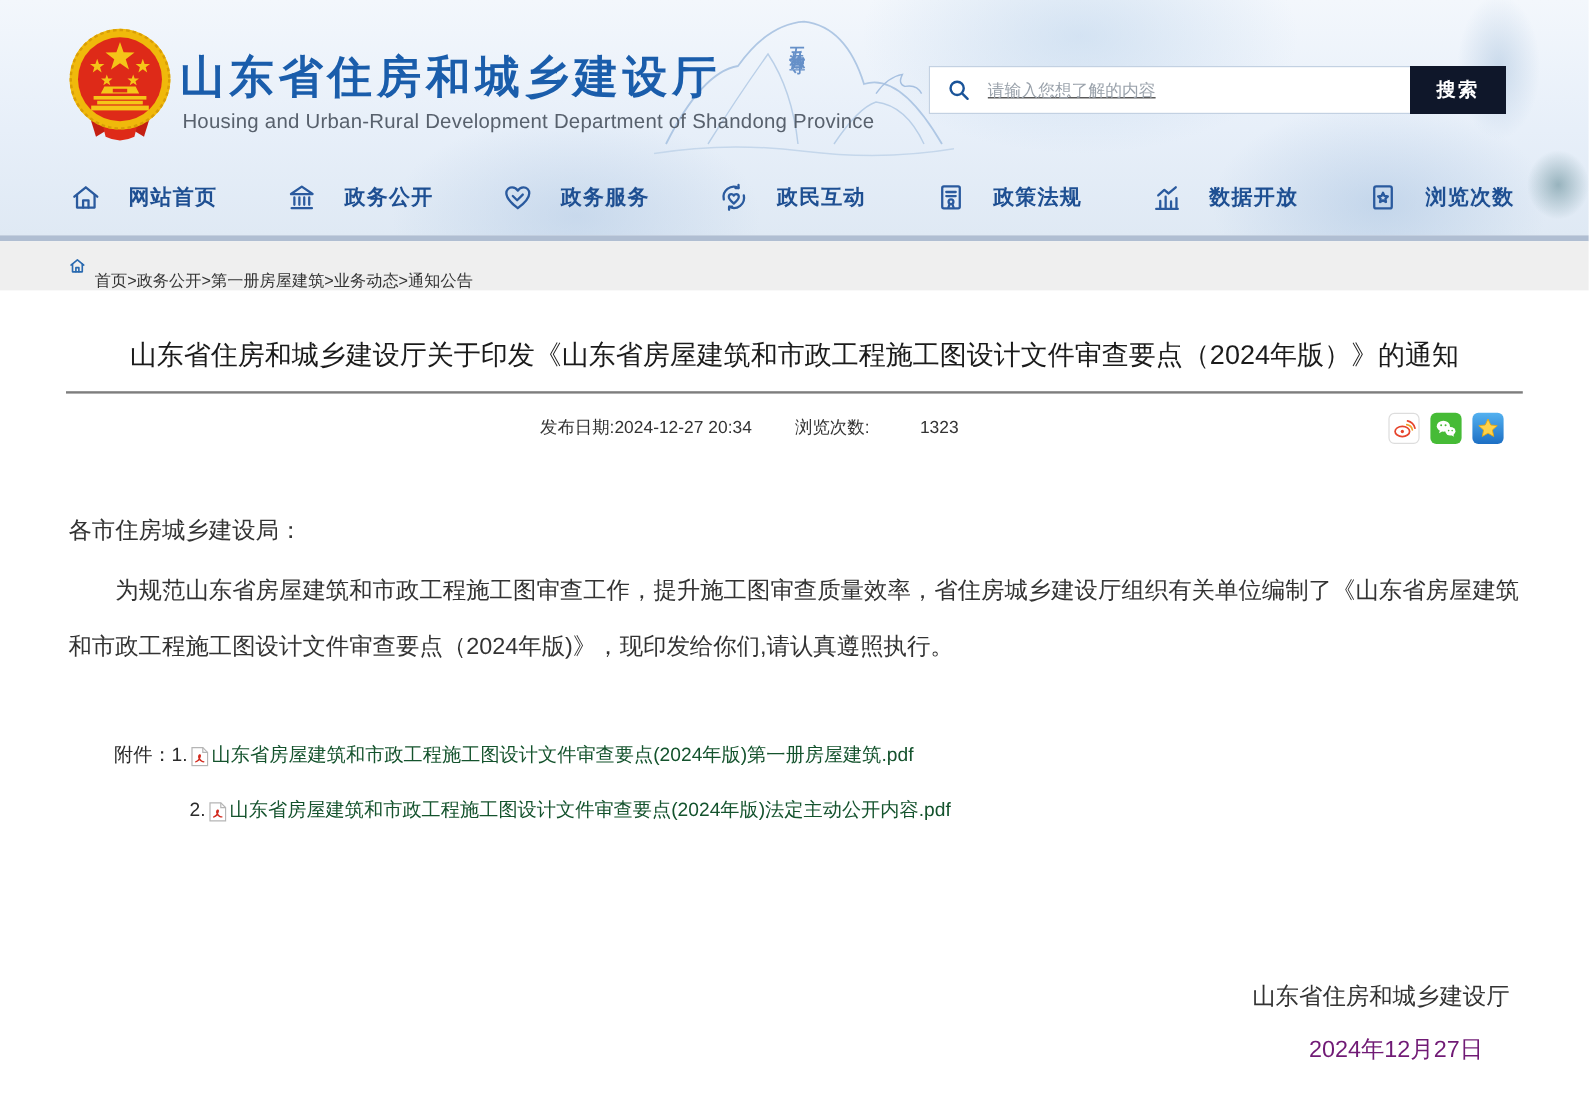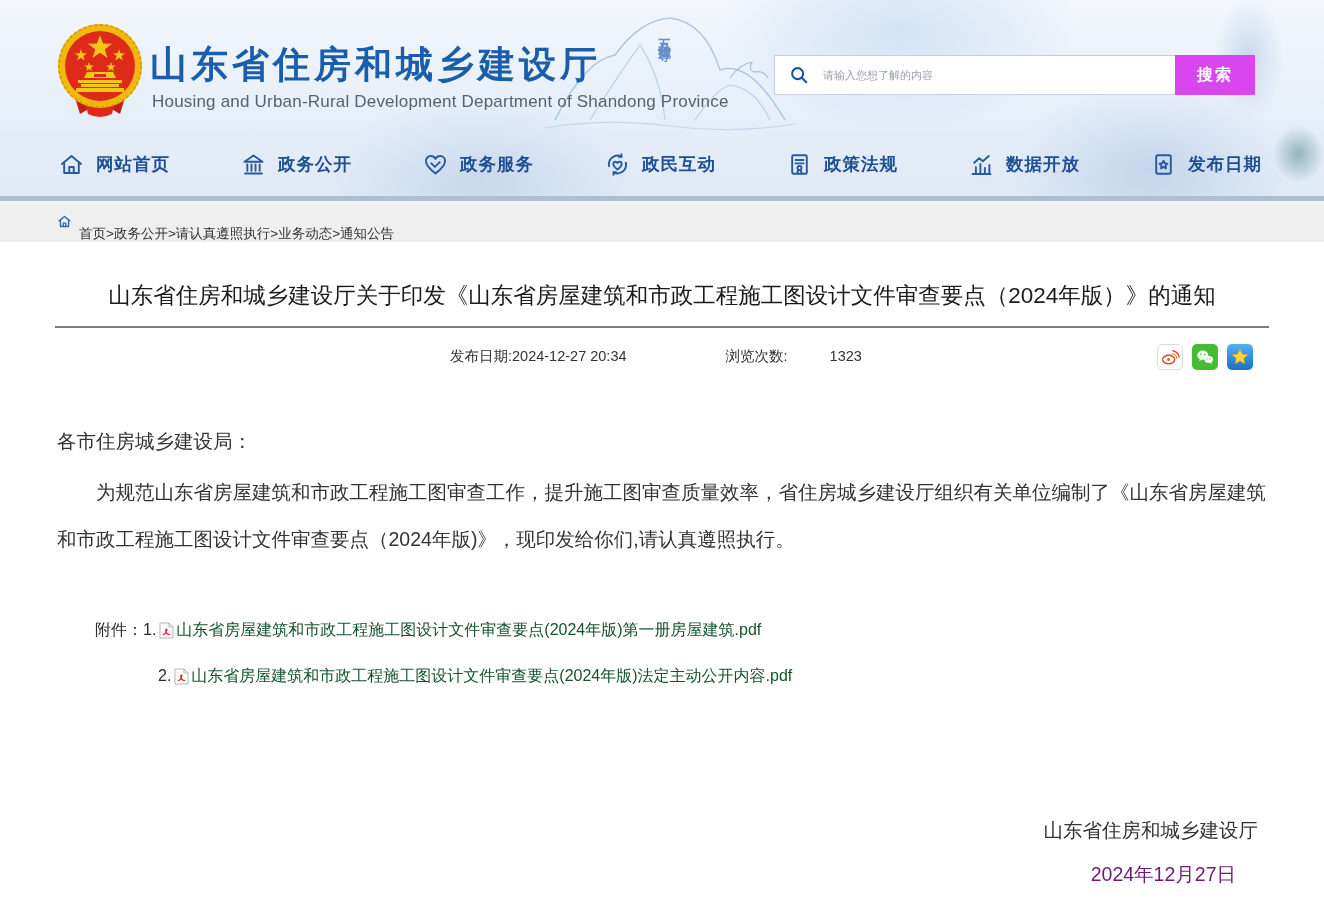--- a/index.html
+++ b/index.html
@@ -27,49 +27,49 @@
 
   .emblem { position:absolute; left:54px; top:22px; width:92px; height:98px; }
 
   .site-name { position:absolute; left:150px; top:40px; font-size:37px; font-weight:bold;
     color:#1a5dab; letter-spacing:4px; }
   .site-name-en { position:absolute; left:152px; top:92px; font-size:17px; color:#58616d; letter-spacing:.2px; }
 
   .search-box { position:absolute; right:69px; top:55px; width:481px; height:40px;
     background:#fff; border:1px solid #c3d1e2; display:flex; align-items:center; }
   .search-icon-wrap { width:48px; display:flex; justify-content:center; align-items:center; }
-  .search-input { flex:1; border:none; outline:none; font-size:11px; color:#333; background:transparent; }
+  .search-input { flex:1; border:none; outline:none; font-size:14px; color:#333; background:transparent;text-decoration:underline; }
   .search-input::placeholder { color:#9aa2ab; }
-  .search-btn { width:80px; height:40px; margin:-1px -1px -1px 0; background:#d946ef; color:#fff;
+  .search-btn { width:80px; height:40px; margin:-1px -1px -1px 0; background:#0f172a; color:#fff;
     font-size:16px; font-weight:bold; border:none; cursor:pointer; letter-spacing:2px; }
 
   
   .nav { position:absolute; left:0; bottom:0; width:1324px; height:58px;
     display:flex; align-items:center; justify-content:space-between; padding:0 62px 6px 58px; }
-  .nav-item { display:flex; align-items:center; gap:11px; cursor:pointer; }
+  .nav-item { display:flex; align-items:center; gap:22px; cursor:pointer; }
   .nav-item svg { width:27px; height:27px; }
   .nav-label { font-size:17.5px; font-weight:bold; color:#1e4f92; letter-spacing:1px; }
 
   .divider { width:1324px; height:5px; background:#b0bed2; }
 
   
   .breadcrumb { width:1324px; height:41px; background:#efefef; display:flex; align-items:center;
     padding-left:57px; font-size:13.5px; color:#333; }
   .breadcrumb svg { width:15px; height:15px; margin-right:7px; }
   .crumb, .crumb-sep { color:#333;margin-top:24px; }
   .crumb { cursor:pointer; }
 
   
   .article-title { margin:36px 55px 0; text-align:center; font-size:22.5px; font-weight:normal;
     color:#1b1b1b; line-height:35px; }
   .title-rule { margin:13px 55px 0; border:none; border-top:2px solid #7e7e7e; }
 
   .meta-row { position:relative; height:42px; margin-top:8px; }
   .meta-text { position:absolute; left:450px; top:11px; font-size:14.5px; color:#333; }
-  .meta-text .gap1 { margin-left:99px; }
+  .meta-text .gap1 { margin-left:36px; }
   .meta-text .gap2 { margin-left:42px; }
   .share-icons { position:absolute; right:71px; top:8px; display:flex; gap:9px; }
   .share-icons > div { width:26px; height:26px; border-radius:5px; display:flex; align-items:center;
     justify-content:center; cursor:pointer; }
   .share-weibo { background:#fff; border:1px solid #ddd; }
   .share-wechat { background:#46bb36; }
   .share-qzone { background:linear-gradient(180deg,#53b1f0,#1d6fc4); }
 
   .article-body { margin:0 57px; color:#333; }
   .salutation { margin-top:50px; font-size:19.5px; }
@@ -183,38 +183,38 @@
           <path d="M7 20.5 v-6 M11 20.5 v-9 M15 20.5 v-5.5 M19 20.5 v-8"></path>
         <path d="M5.5 10.5 l4.5-4 3.2 2.6 5.3-4.6"></path>
       </svg>
       <span class="nav-label">数据开放</span>
     </div>
     <div class="nav-item">
       <svg viewBox="0 0 24 24" fill="none" stroke="#2a5a9e" stroke-width="1.7" stroke-linecap="round" stroke-linejoin="round">
         <rect x="5.5" y="3.8" width="13" height="16.4" rx="1.5"></rect>
         <path d="M12 8.6 l1.1 2.3 2.5.3 -1.8 1.7 .4 2.5 -2.2-1.2 -2.2 1.2 .4-2.5 -1.8-1.7 2.5-.3 Z"></path>
       </svg>
-      <span class="nav-label">发布日期</span>
+      <span class="nav-label">浏览次数</span>
     </div>
   </div>
 </div>
 
 <div class="divider"></div>
 
 <div class="breadcrumb">
   <svg viewBox="0 0 24 24" fill="none" stroke="#2a6ab0" stroke-width="2.2" stroke-linecap="round" stroke-linejoin="round">
     <path d="M3.5 11 L12 4 L20.5 11"></path>
       <path d="M5.5 9.8 V20 H18.5 V9.8"></path>
       <path d="M10 20 V14.5 h4 V20"></path>
   </svg>
   <span class="crumb">首页</span>
     <span class="crumb-sep">&gt;</span>
     <span class="crumb">政务公开</span>
     <span class="crumb-sep">&gt;</span>
-    <span class="crumb">请认真遵照执行</span>
+    <span class="crumb">第一册房屋建筑</span>
     <span class="crumb-sep">&gt;</span>
     <span class="crumb">业务动态</span>
     <span class="crumb-sep">&gt;</span>
     <span class="crumb">通知公告</span>
 </div>
 
 <h1 class="article-title">山东省住房和城乡建设厅关于印发《山东省房屋建筑和市政工程施工图设计文件审查要点（2024年版）》的通知</h1>
 <hr class="title-rule">
 
 <div class="meta-row">

